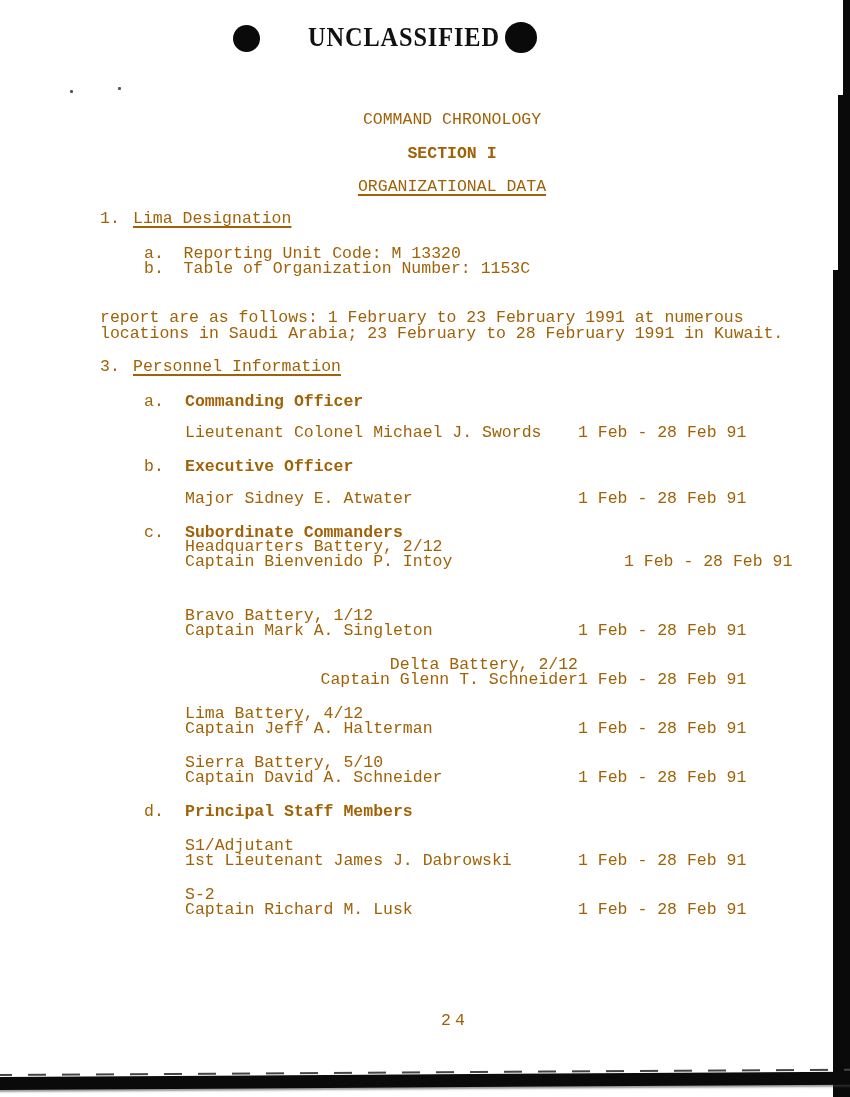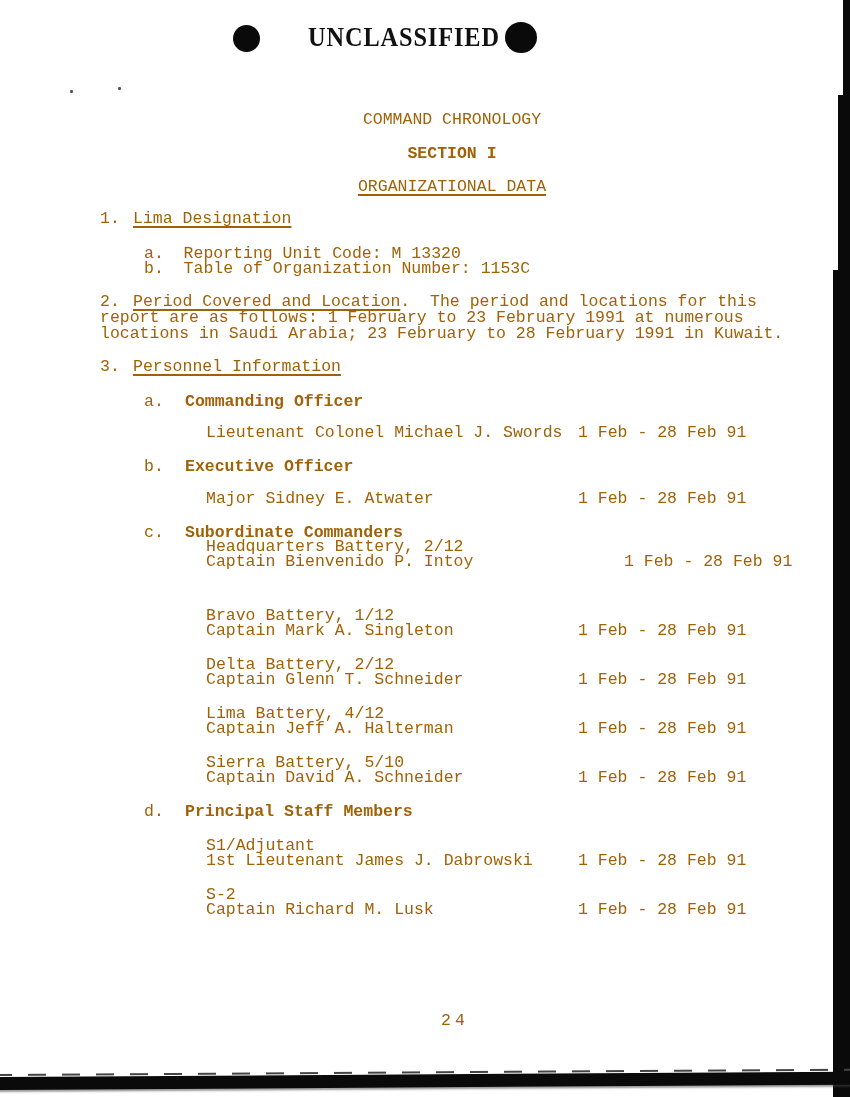--- a/index.html
+++ b/index.html
@@ -33,21 +33,21 @@
   .dot-right{left:505px;top:22px;width:32px;height:31px;}
   .speck{position:absolute;background:#555;width:3px;height:3px;border-radius:1px;}
   .speck1{left:70px;top:90px;}
   .speck2{left:118px;top:87px;}
   
   .entry{
     position:absolute;left:185px;width:620px;
     display:flex;align-items:flex-end;
   }
   .entry .names{width:393px;}
-  .entry .names div{white-space:pre;margin-left:21px;}
+  .entry .names div{white-space:pre;}
   
   .right-bar{
     position:absolute;right:0;top:0;width:20px;height:1097px;
     background:#0a0a0a;
     clip-path:polygon(13px 0px,20px 0px,20px 1097px,3px 1097px,3px 270px,8px 270px,8px 95px,13px 95px);
   }
   .bottom-bar{
     position:absolute;left:-6px;top:1077px;width:862px;height:13px;
     background:#0a0a0a;
     transform:rotate(-0.35deg);
@@ -74,21 +74,20 @@
   <div class="dot dot-right"></div>
 
   <div class="abs mono lh15 center" style="left:452px;top:112px;">COMMAND CHRONOLOGY</div>
   <div class="abs mono lh15 center b" style="left:452px;top:146px;">SECTION I</div>
   <div class="abs mono lh15 center u" style="left:452px;top:179px;">ORGANIZATIONAL DATA</div>
 
   <div class="abs mono lh15" style="left:100px;top:211px;"><span class="num">1.</span><span class="u">Lima Designation</span></div>
   <div class="abs mono lh15" style="left:144px;top:246px;">a.  Reporting Unit Code: M 13320</div>
   <div class="abs mono lh15" style="left:144px;top:261px;">b.  Table of Organization Number: 1153C</div>
 
-  <div class="abs mono lh16" style="left:100px;top:294px;"><span class="num">2.</span><span class="u">Period Covered and Location</span><span>.  The period and locations for this</span></div>
   <div class="abs mono lh16" style="left:100px;top:310px;">report are as follows: 1 February to 23 February 1991 at numerous</div>
   <div class="abs mono lh16" style="left:100px;top:326px;">locations in Saudi Arabia; 23 February to 28 February 1991 in Kuwait.</div>
 
   <div class="abs mono lh15" style="left:100px;top:359px;"><span class="num">3.</span><span class="u">Personnel Information</span></div>
 
   <div class="abs mono lh15" style="left:144px;top:394px;"><span class="letter">a.</span><span class="b">Commanding Officer</span></div>
   <div class="entry mono lh145" style="top:426px;">
     <div class="names">
         <div>Lieutenant Colonel Michael J. Swords</div>
       </div>
@@ -114,21 +113,21 @@
   </div>
 
   <div class="entry mono lh145" style="top:609px;">
     <div class="names">
       <div>Bravo Battery, 1/12</div>
       <div>Captain Mark A. Singleton</div>
     </div>
     <div class="date">1 Feb - 28 Feb 91</div>
   </div>
 
-  <div class="entry mono lh145" style="top:658px;">
+  <div class="entry mono lh145" style="top:658px;text-align:right;">
     <div class="names">
       <div>Delta Battery, 2/12</div>
       <div>Captain Glenn T. Schneider</div>
     </div>
     <div class="date">1 Feb - 28 Feb 91</div>
   </div>
 
   <div class="entry mono lh145" style="top:707px;">
     <div class="names">
       <div>Lima Battery, 4/12</div>

